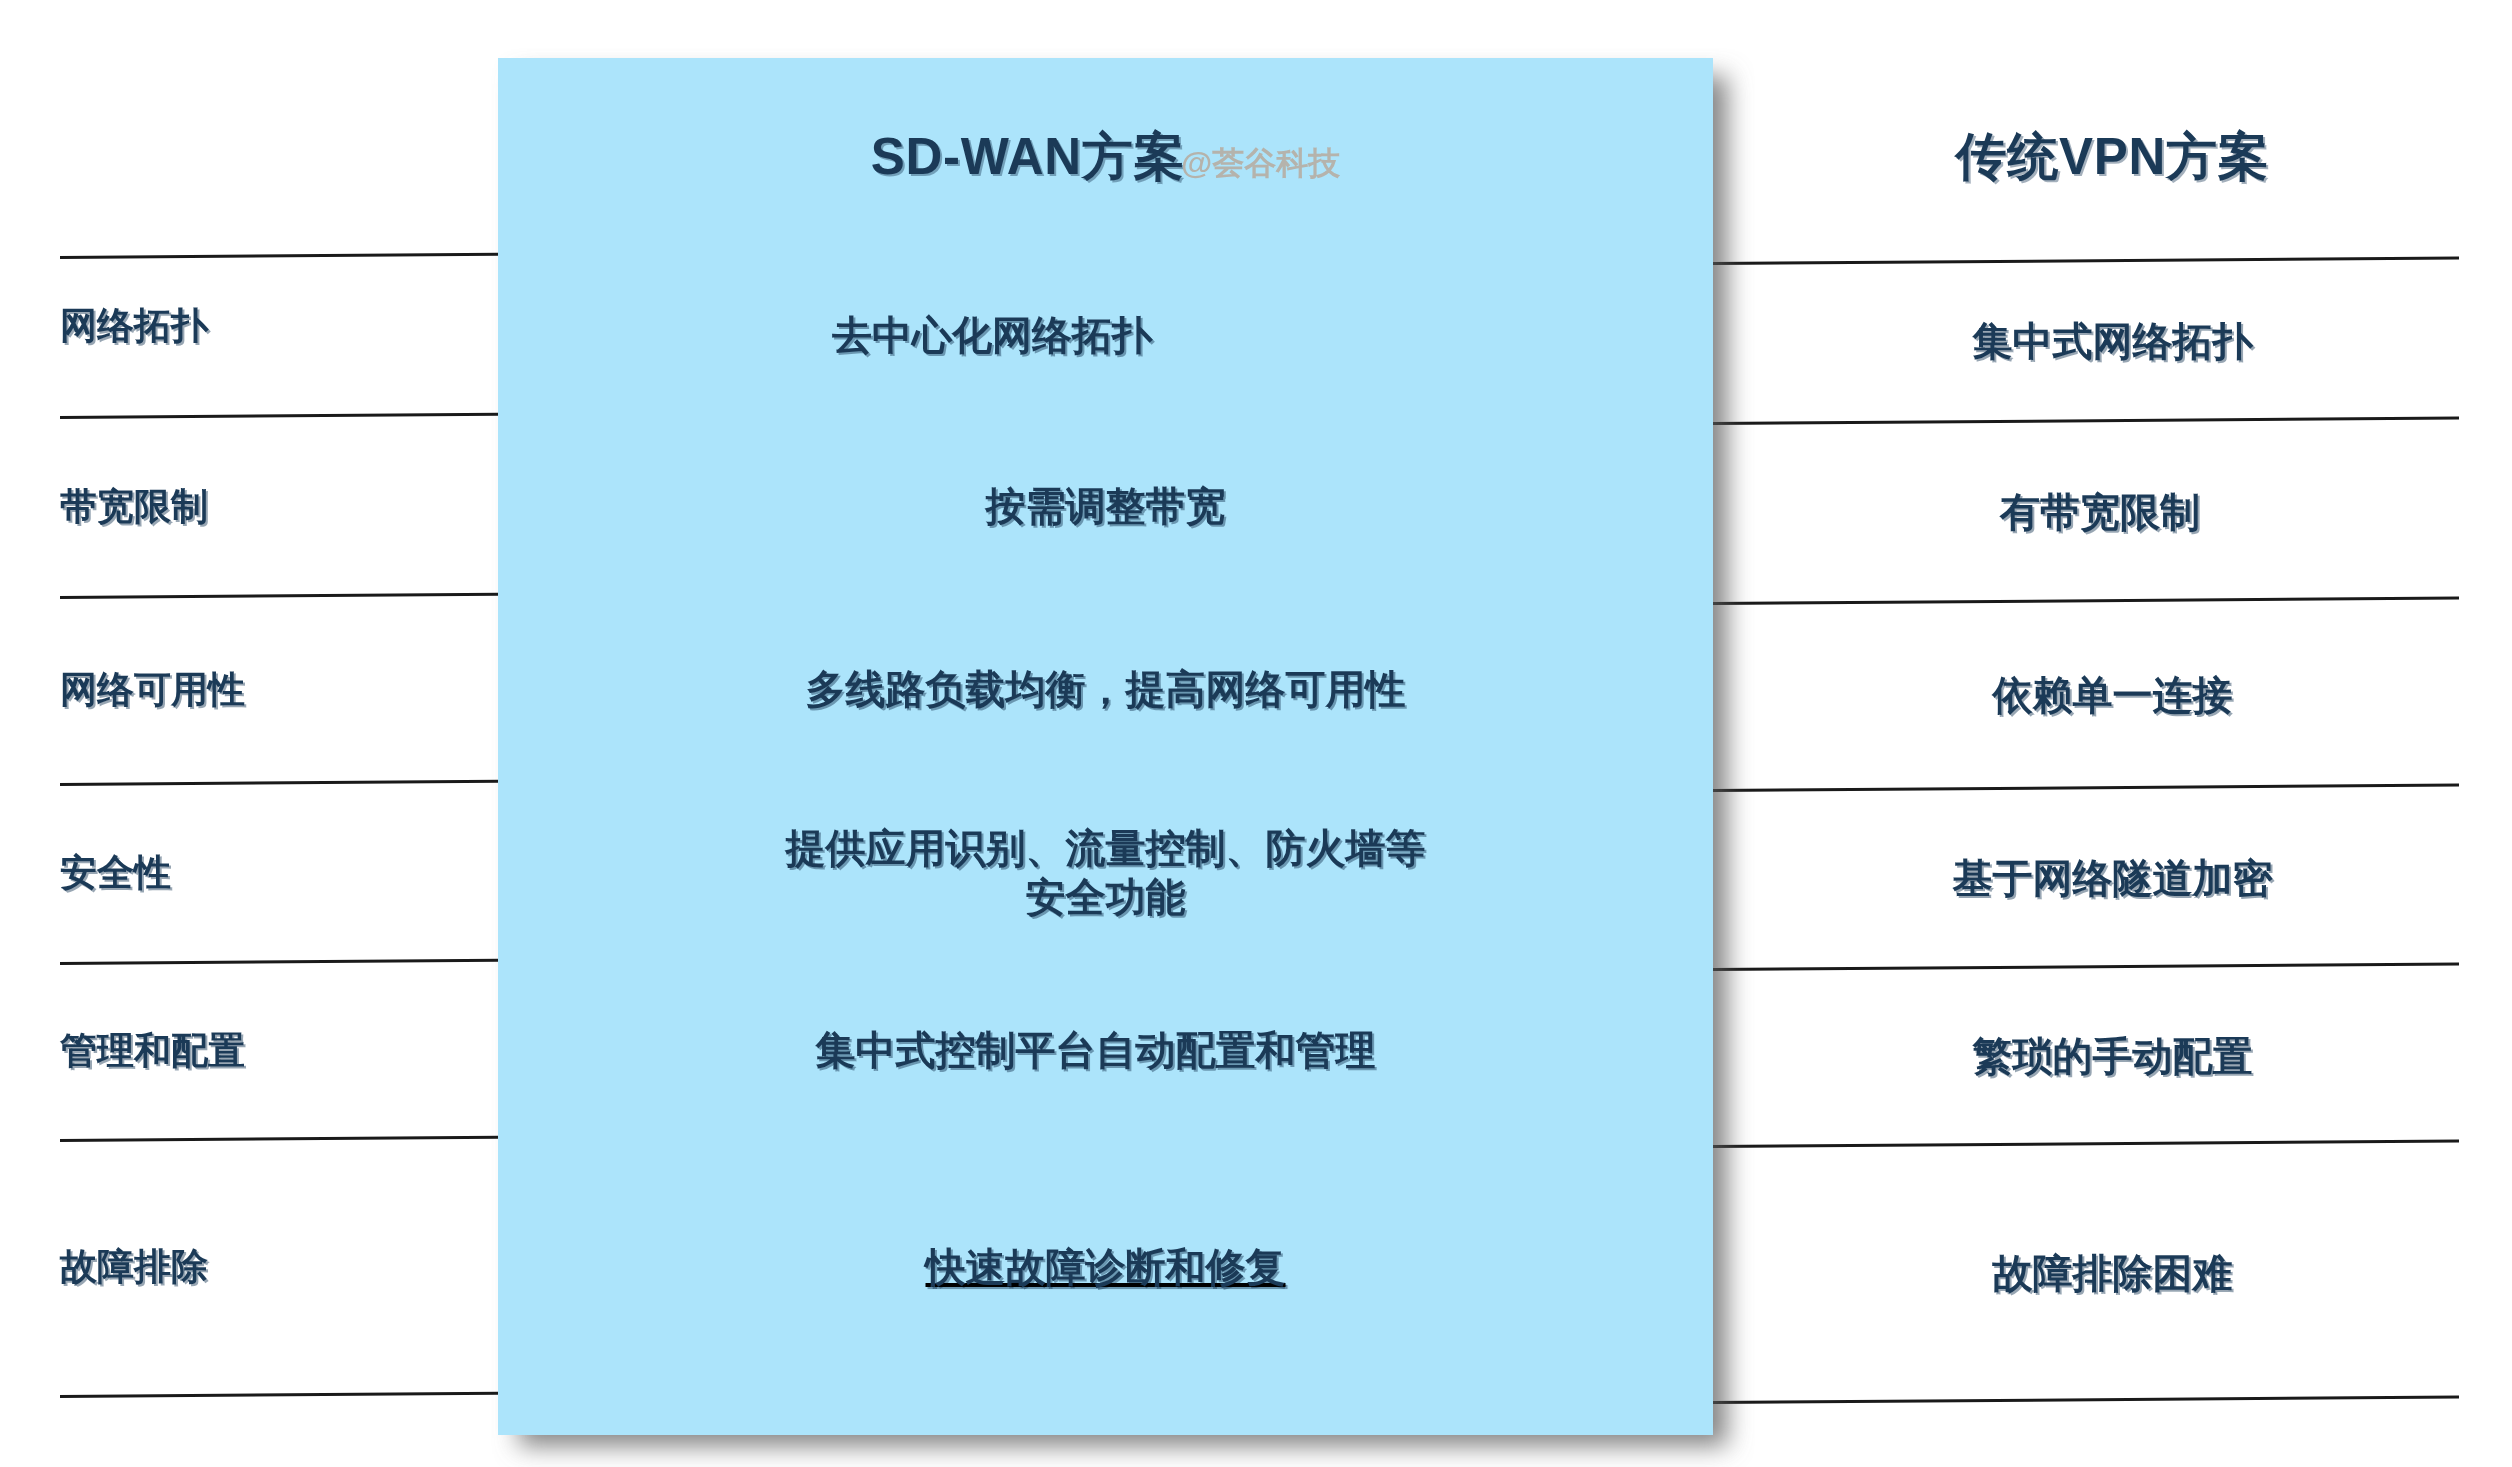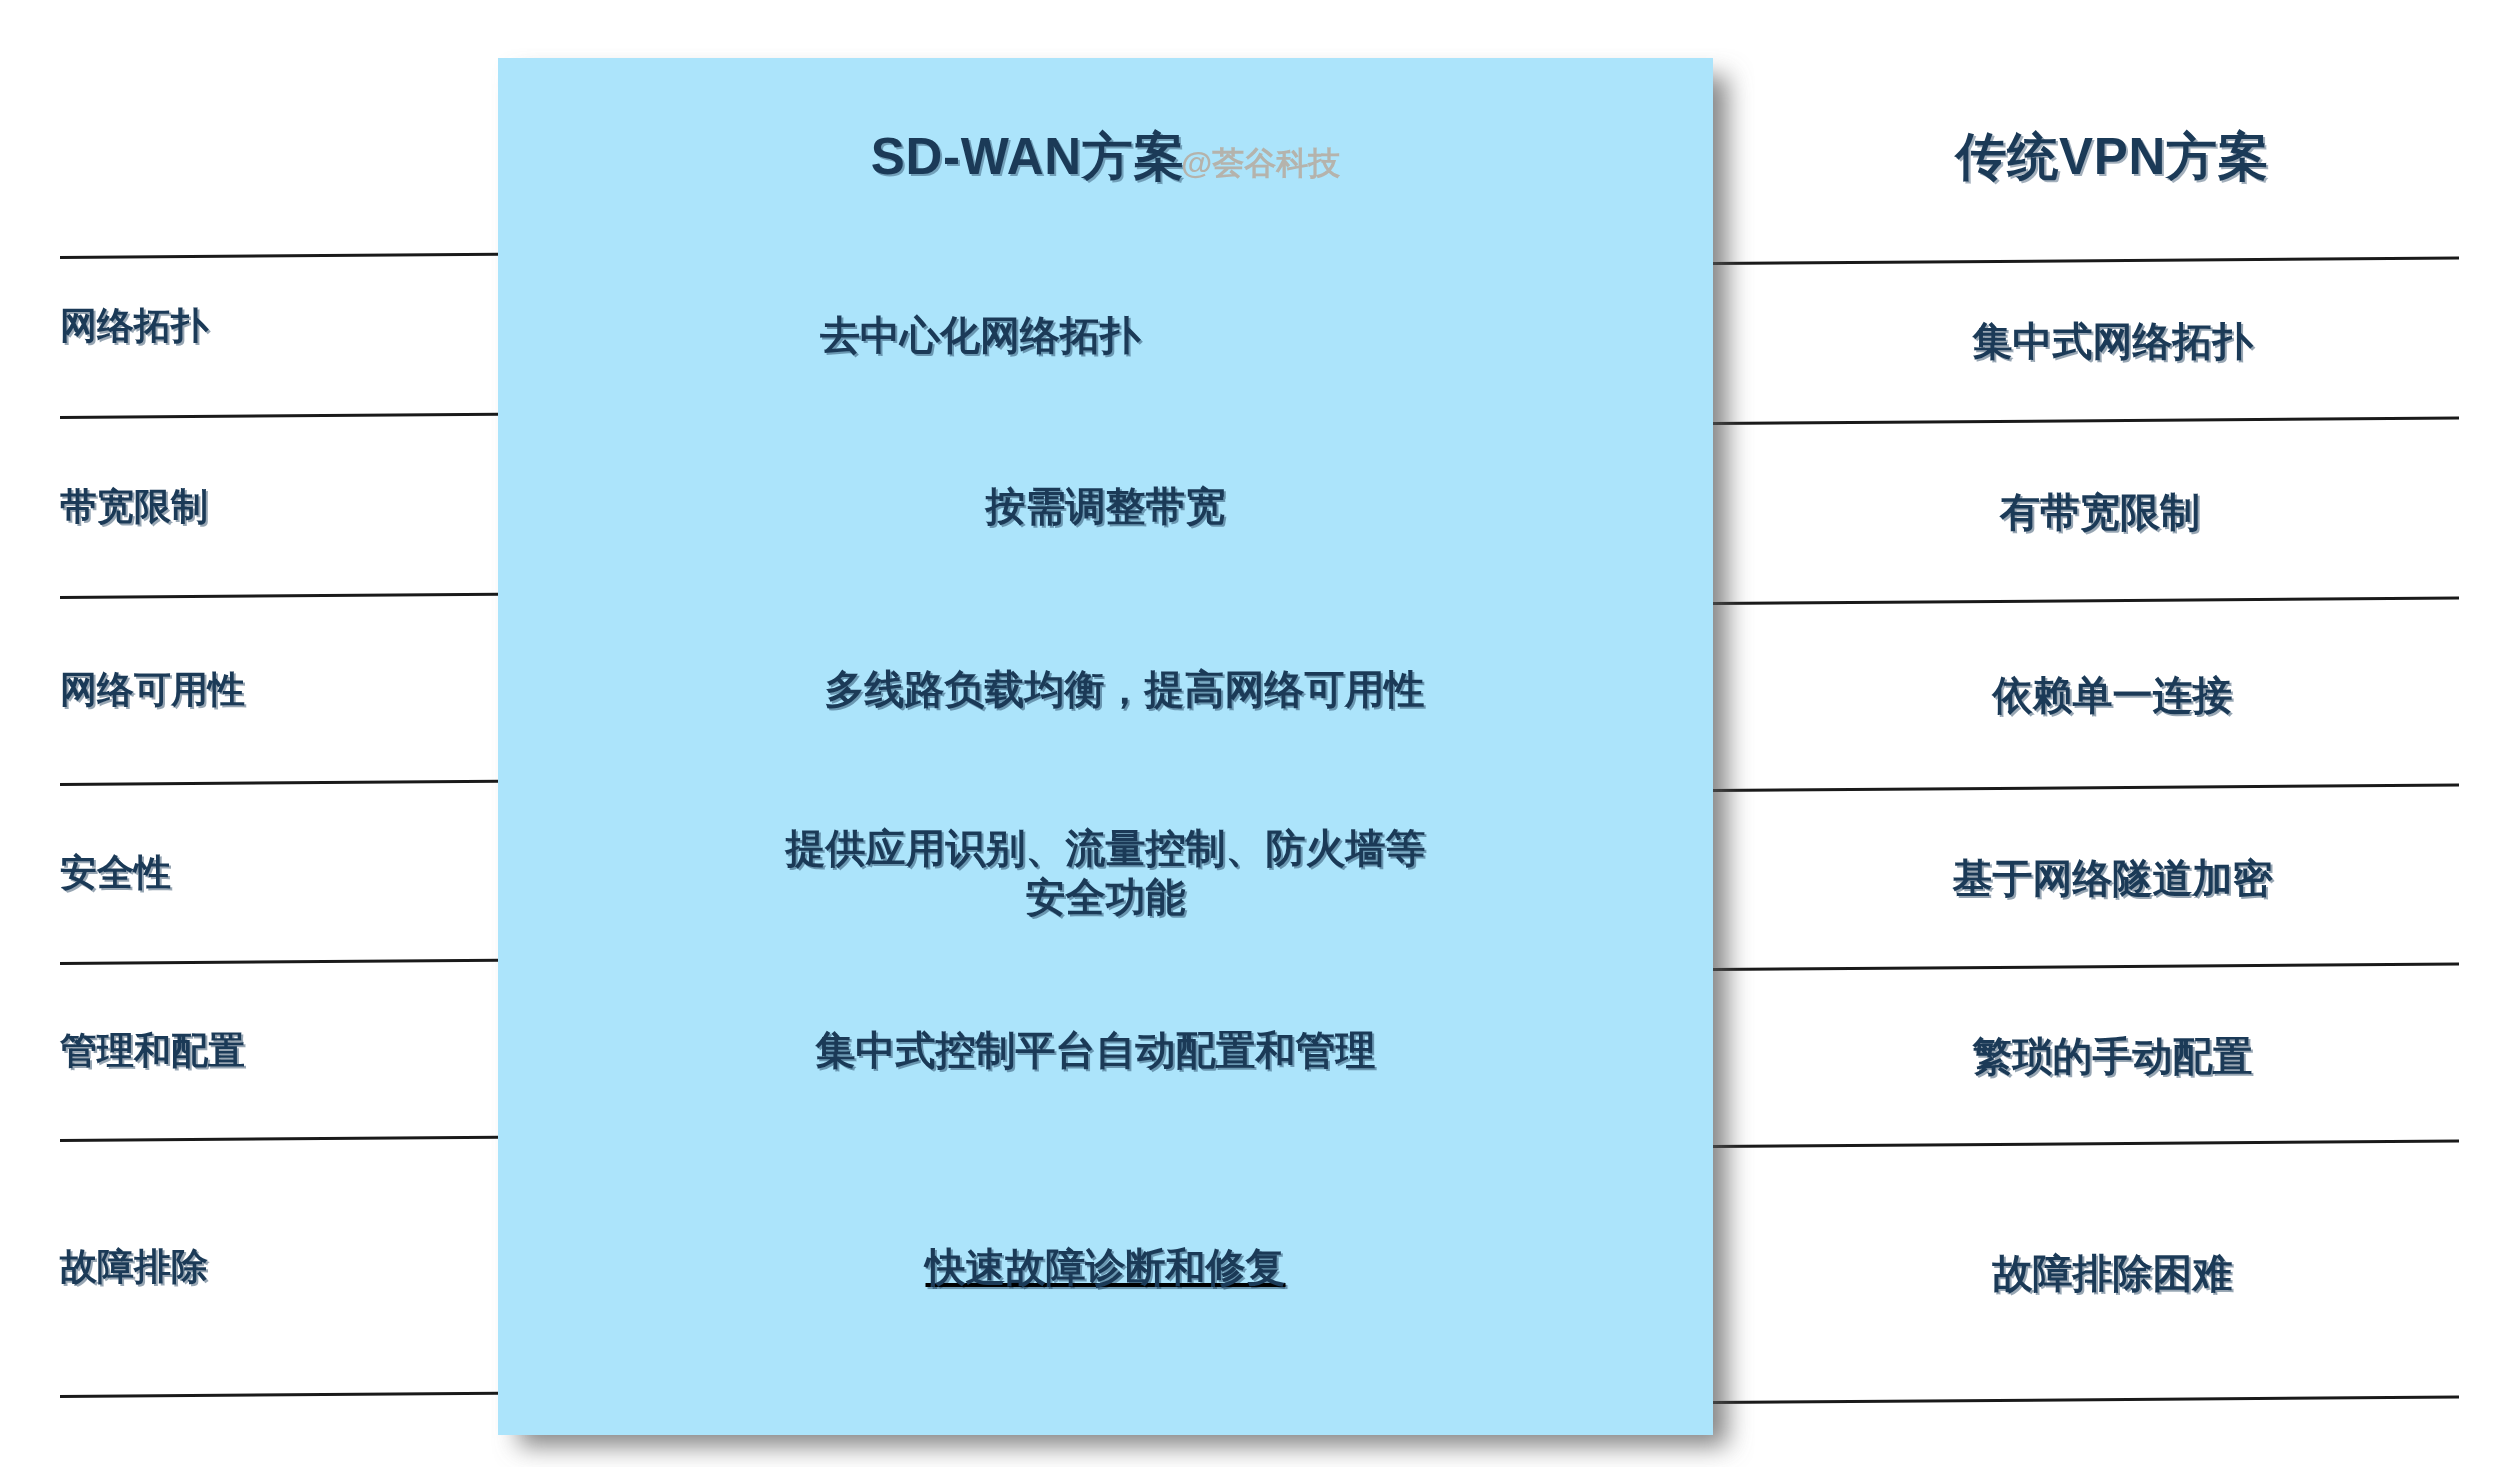--- a/index.html
+++ b/index.html
@@ -143,27 +143,27 @@
   </div>
 
   <div class="col" id="col-sdwan">
     <div class="cell head" style="top:58px; left:0; width:1215px; height:198px;">
       <span class="head-text">
         <span>SD-WAN方案</span>
           <span id="watermark">@荟谷科技</span>
       </span>
     </div>
 
-    <div class="cell" style="top:256px; left:0; width:964px; height:159px;">
+    <div class="cell" style="top:256px; left:12px; width:964px; height:159px;">
       <span class="cell-text">去中心化网络拓扑</span>
     </div>
     <div class="cell" style="top:416px; left:0; width:1215px; height:181px;">
       <span class="cell-text">按需调整带宽</span>
     </div>
-    <div class="cell" style="top:596px; left:0; width:1215px; height:187px;margin-left:19px;">
+    <div class="cell" style="top:596px; left:0; width:1215px; height:187px;">
       <span class="cell-text">多线路负载均衡，提高网络可用性</span>
     </div>
     <div class="cell" style="top:783px; left:0; width:1215px; height:179px;">
       <span class="cell-text">提供应用识别、流量控制、防火墙等
 安全功能</span>
     </div>
     <div class="cell" style="top:962px; left:0; width:1215px; height:177px;padding-left:28px;">
       <span class="cell-text">集中式控制平台自动配置和管理</span>
     </div>
     <div class="cell" style="top:1139px; left:0; width:1215px; height:256px;text-decoration:underline;">

